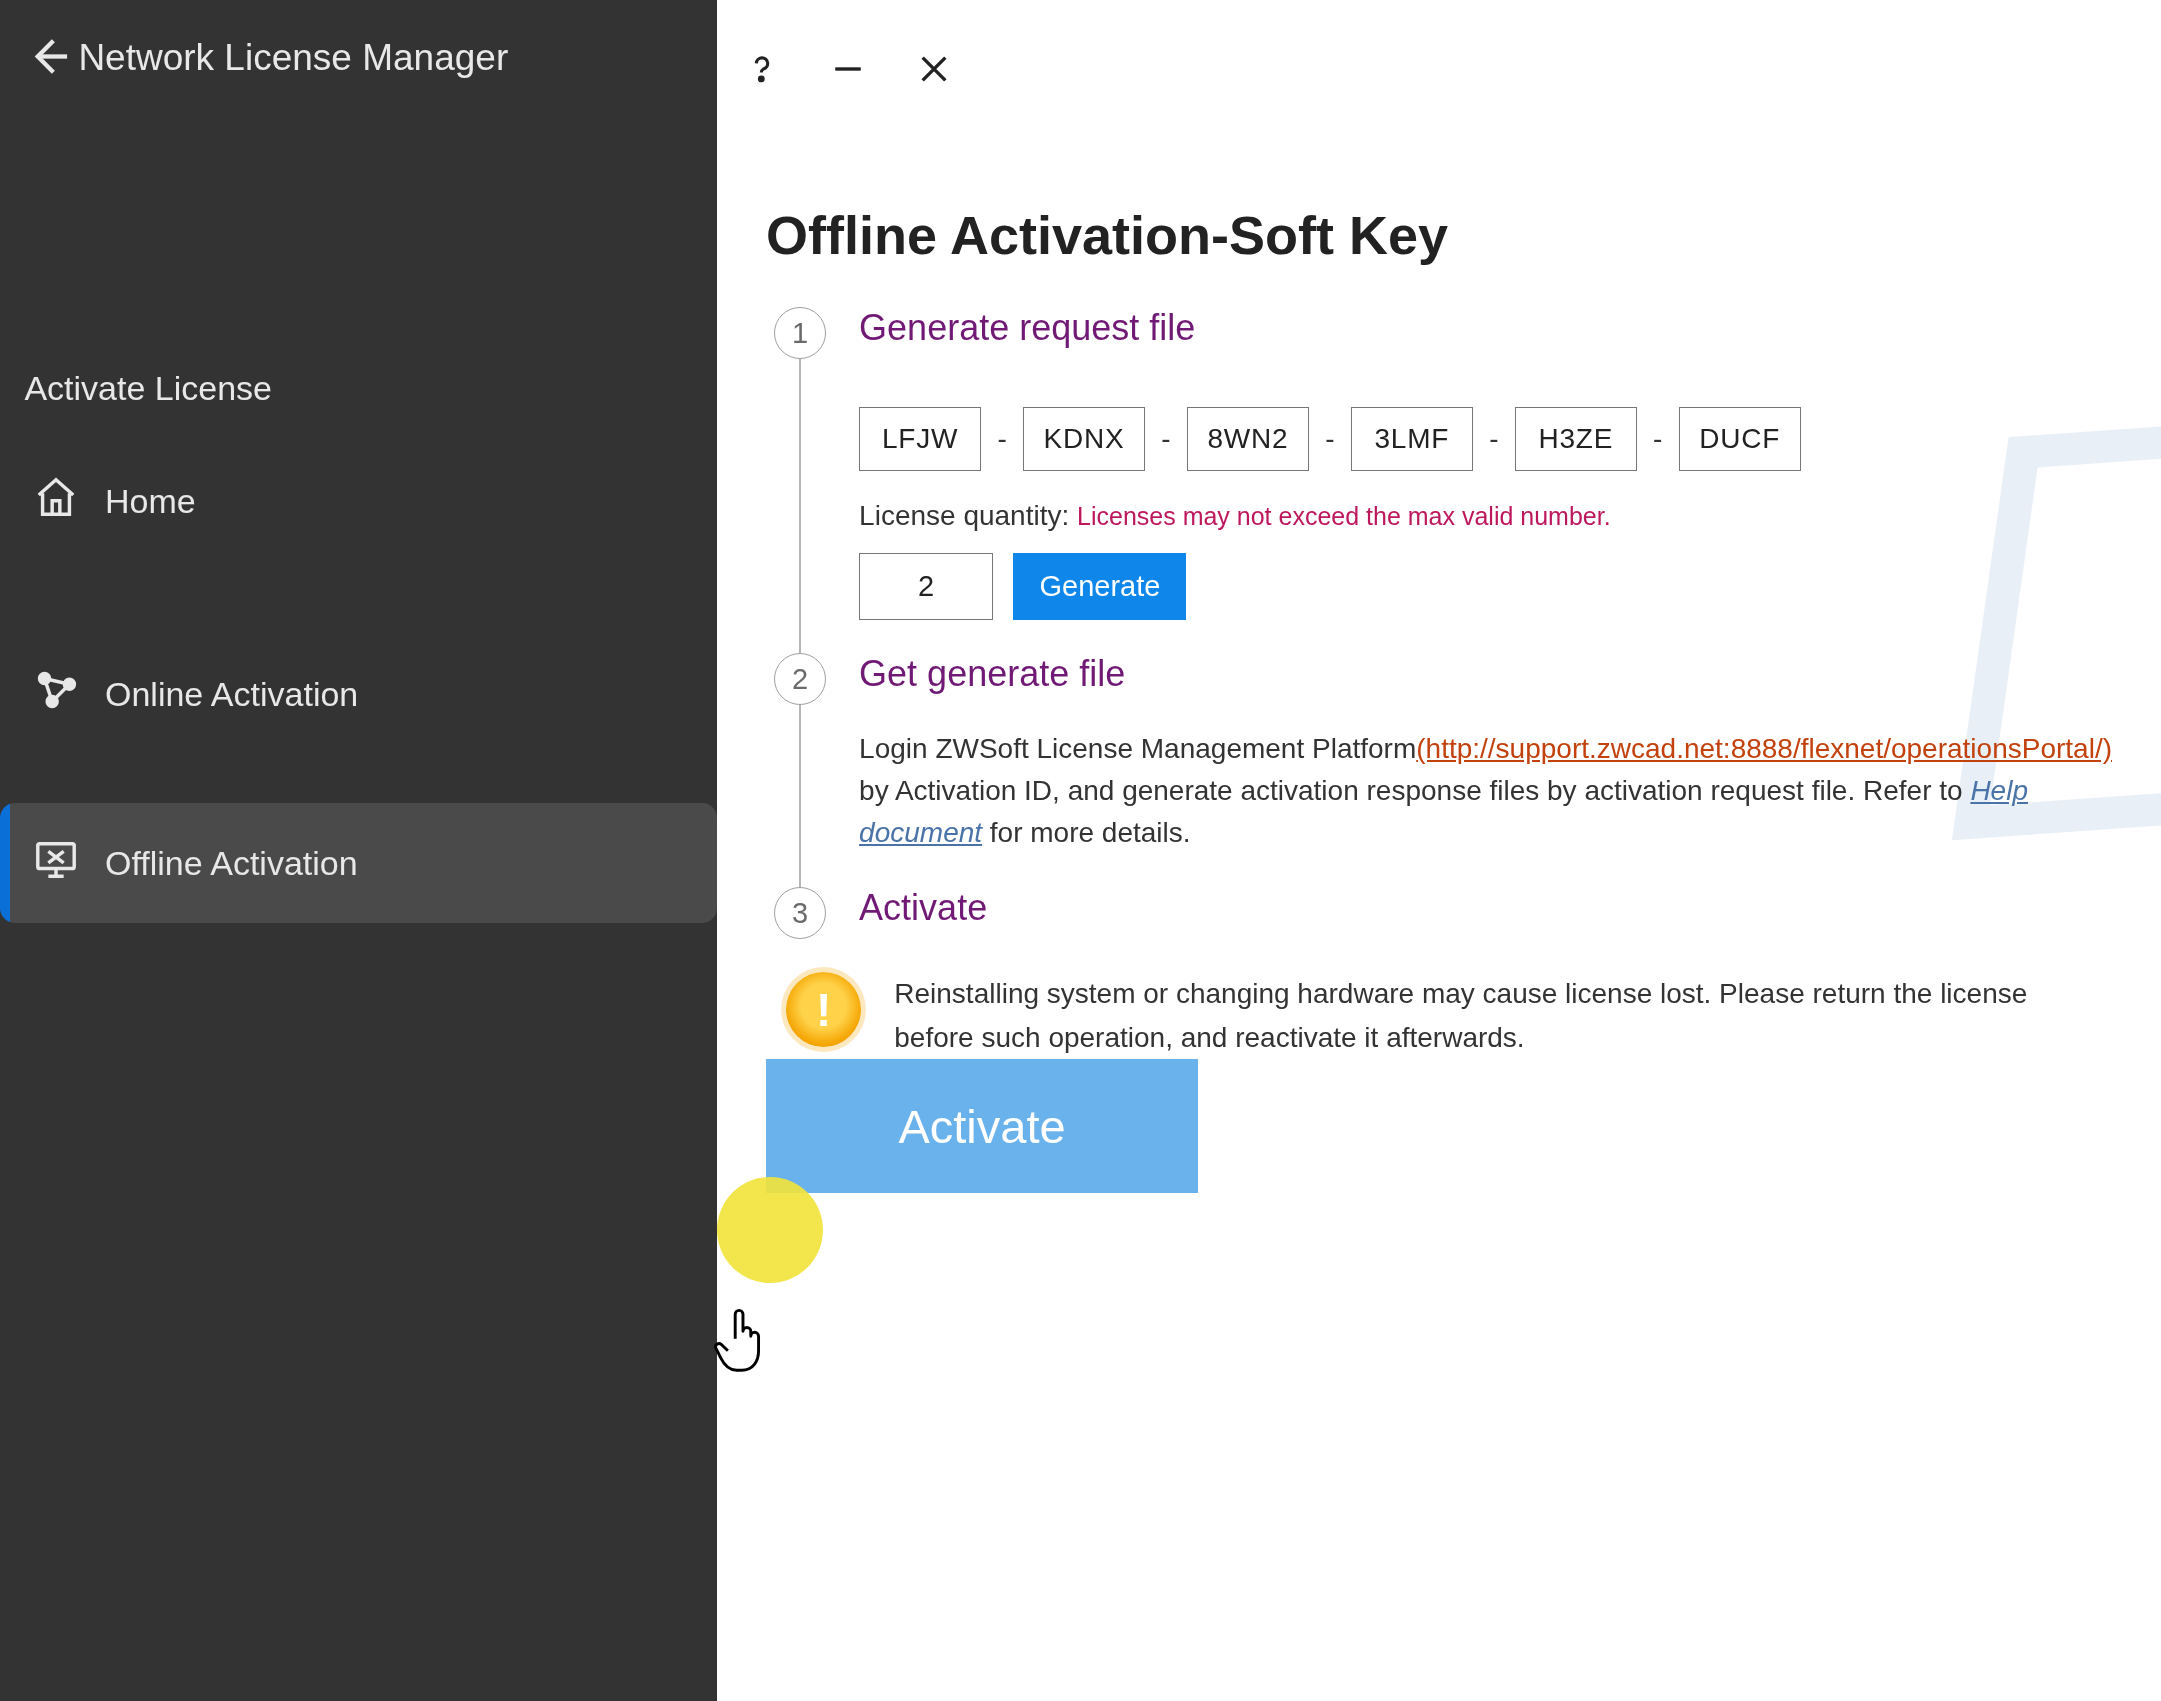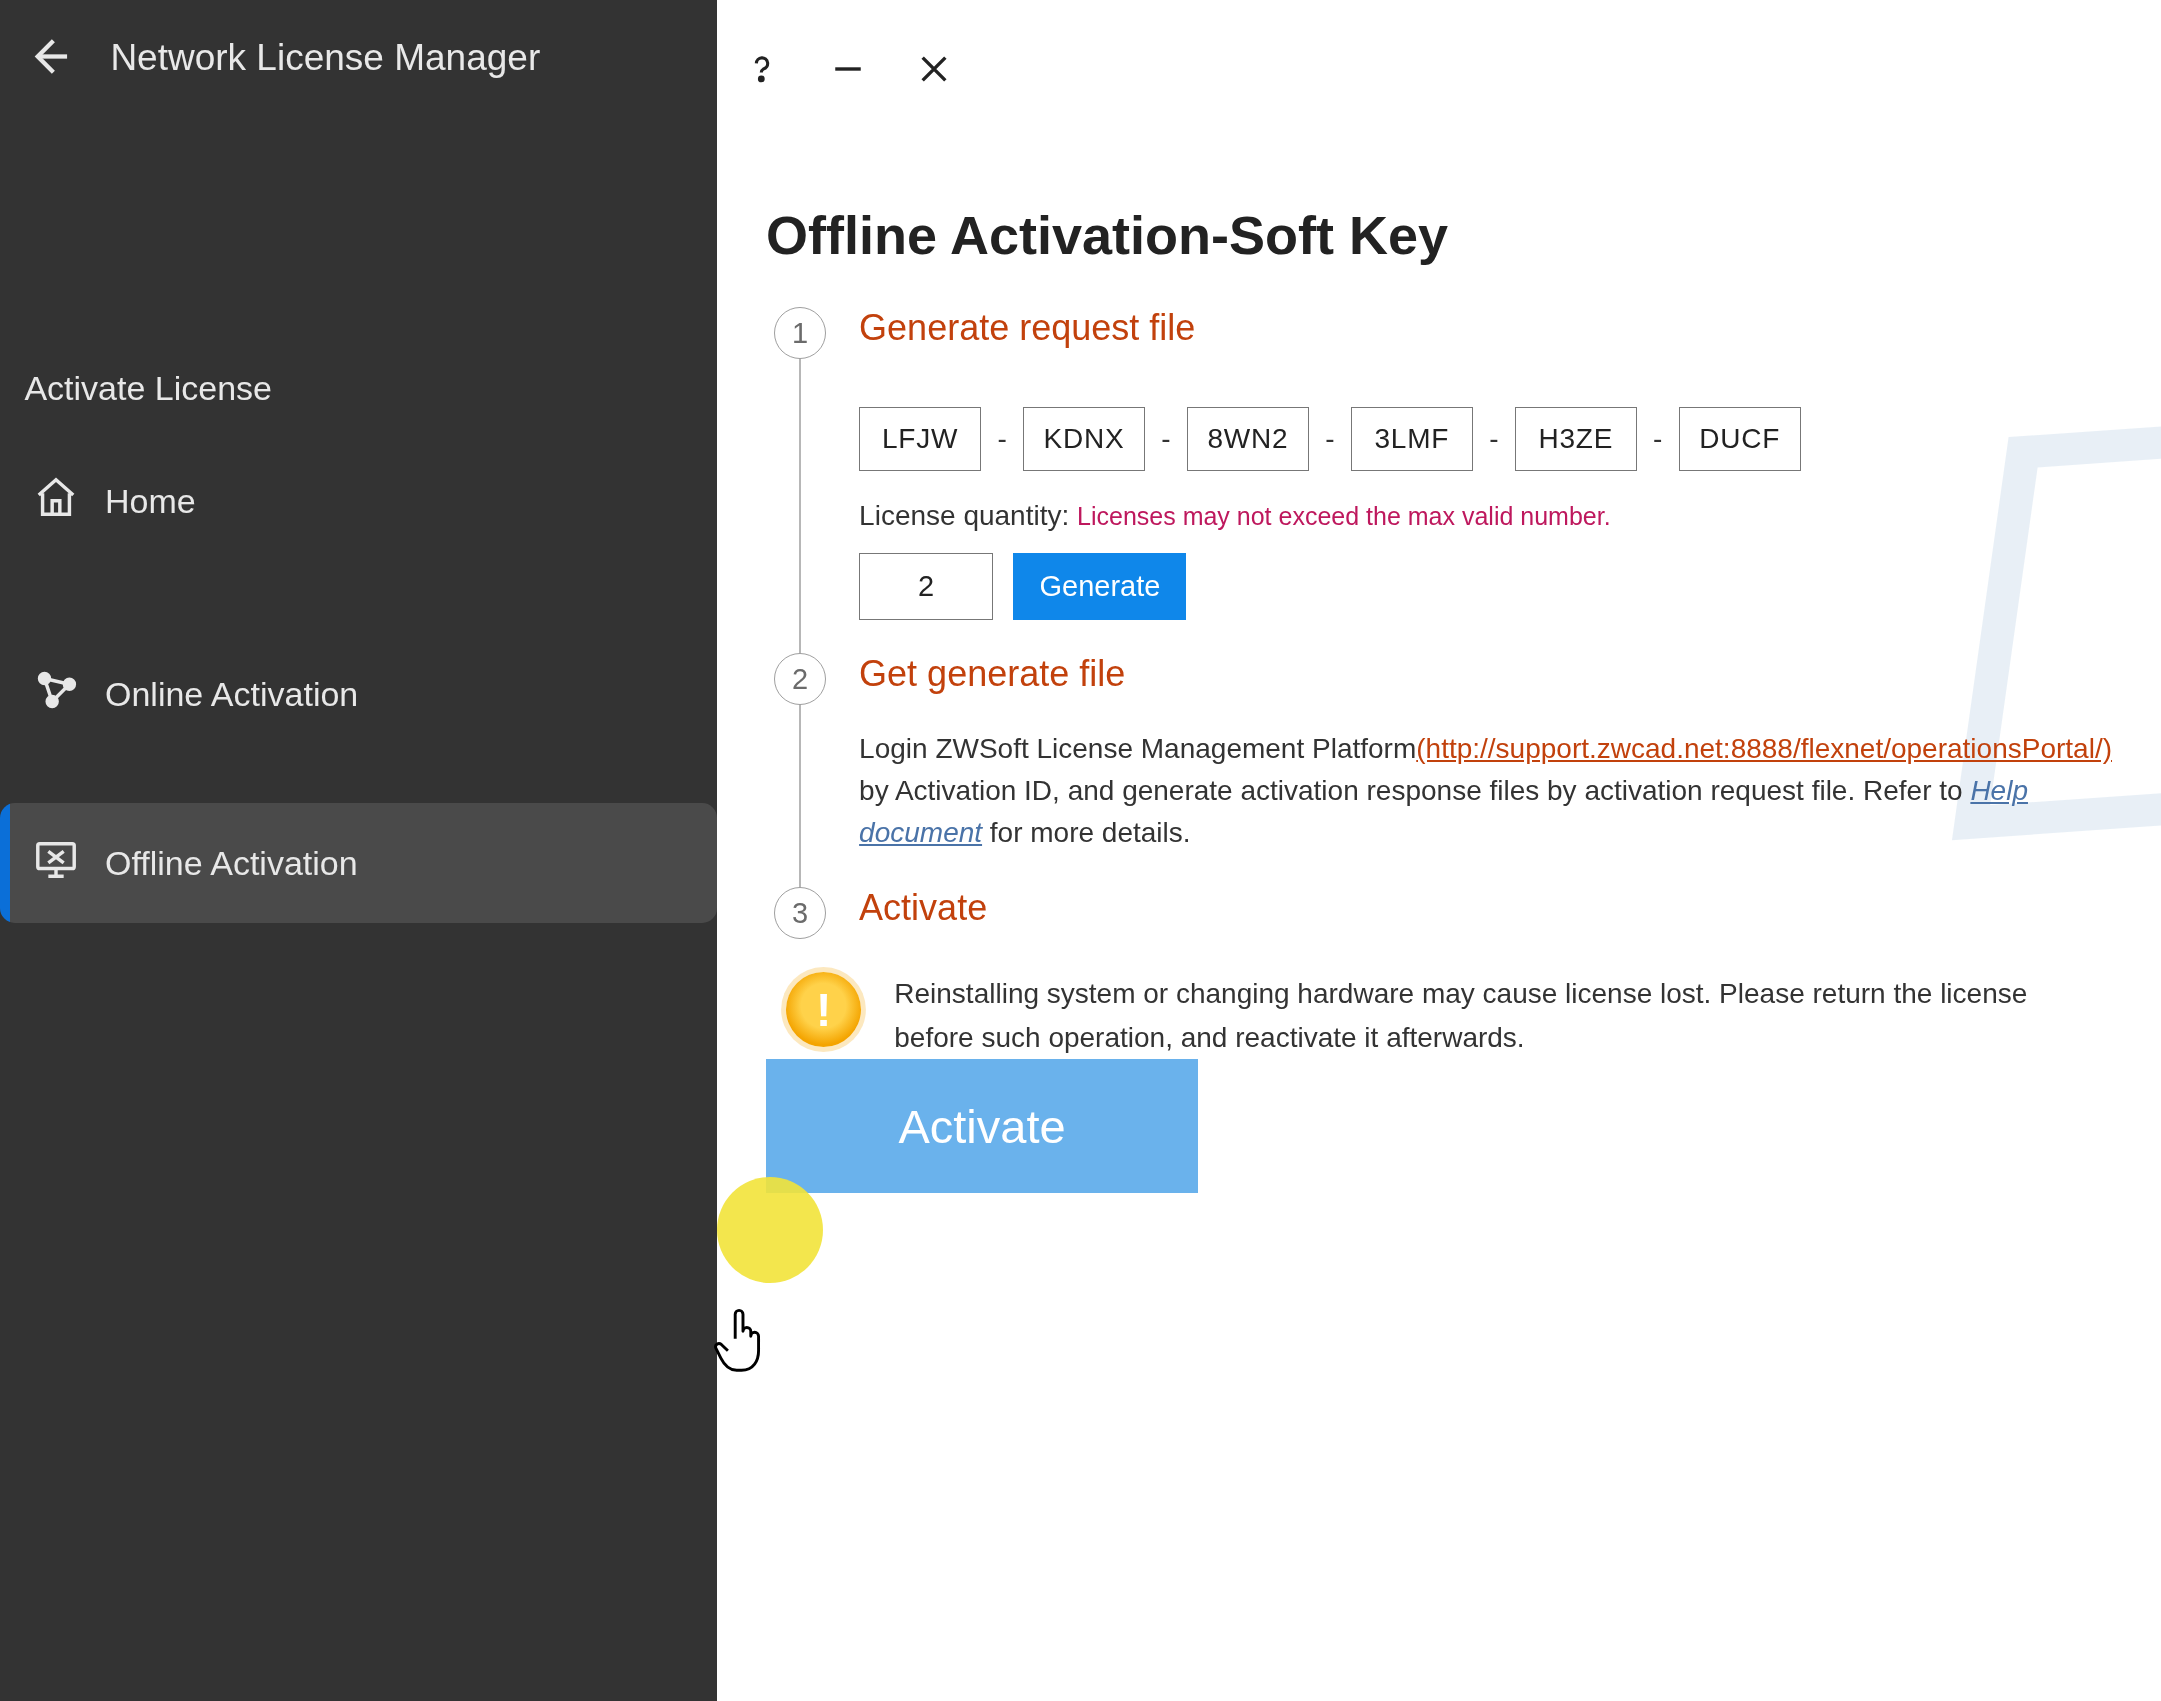--- a/index.html
+++ b/index.html
@@ -21,21 +21,21 @@
     width: 717px;
     background: #333333;
     color: #e8e8e8;
     display: flex;
     flex-direction: column;
   }
   .sidebar-header {
     display: flex;
     align-items: center;
     padding: 33px 24.4px 41px 24.4px;
-    gap: 39px;
+    gap: 7px;
   }
   .sidebar-header .back-icon svg { width: 47px; height: 47px; }
   .sidebar-title { font-size: 37px; font-weight: 400; }
   .sidebar-item {
     display: flex;
     align-items: center;
     gap: 26px;
     padding: 33px 33px;
     font-size: 34px;
     cursor: pointer;
@@ -82,21 +82,21 @@
   .step-num {
     width: 52px; height: 52px;
     border: 1.6px solid #9f9f9f;
     border-radius: 50%;
     display:flex; align-items:center; justify-content:center;
     font-size: 29px; color:#6b6b6b;
     flex-shrink: 0;
     background:#fff;
     position: relative; z-index: 2;
   }
-  .step-head { font-size: 36px; color:#c2410c; }
+  .step-head { font-size: 36px; color:#701a75; }
   .step-body-wrap {
     display:flex;
     gap: 33px;
     margin-left: 0;
   }
   .step-line-col {
     width: 52px;
     flex-shrink:0;
     position: relative;
   }

